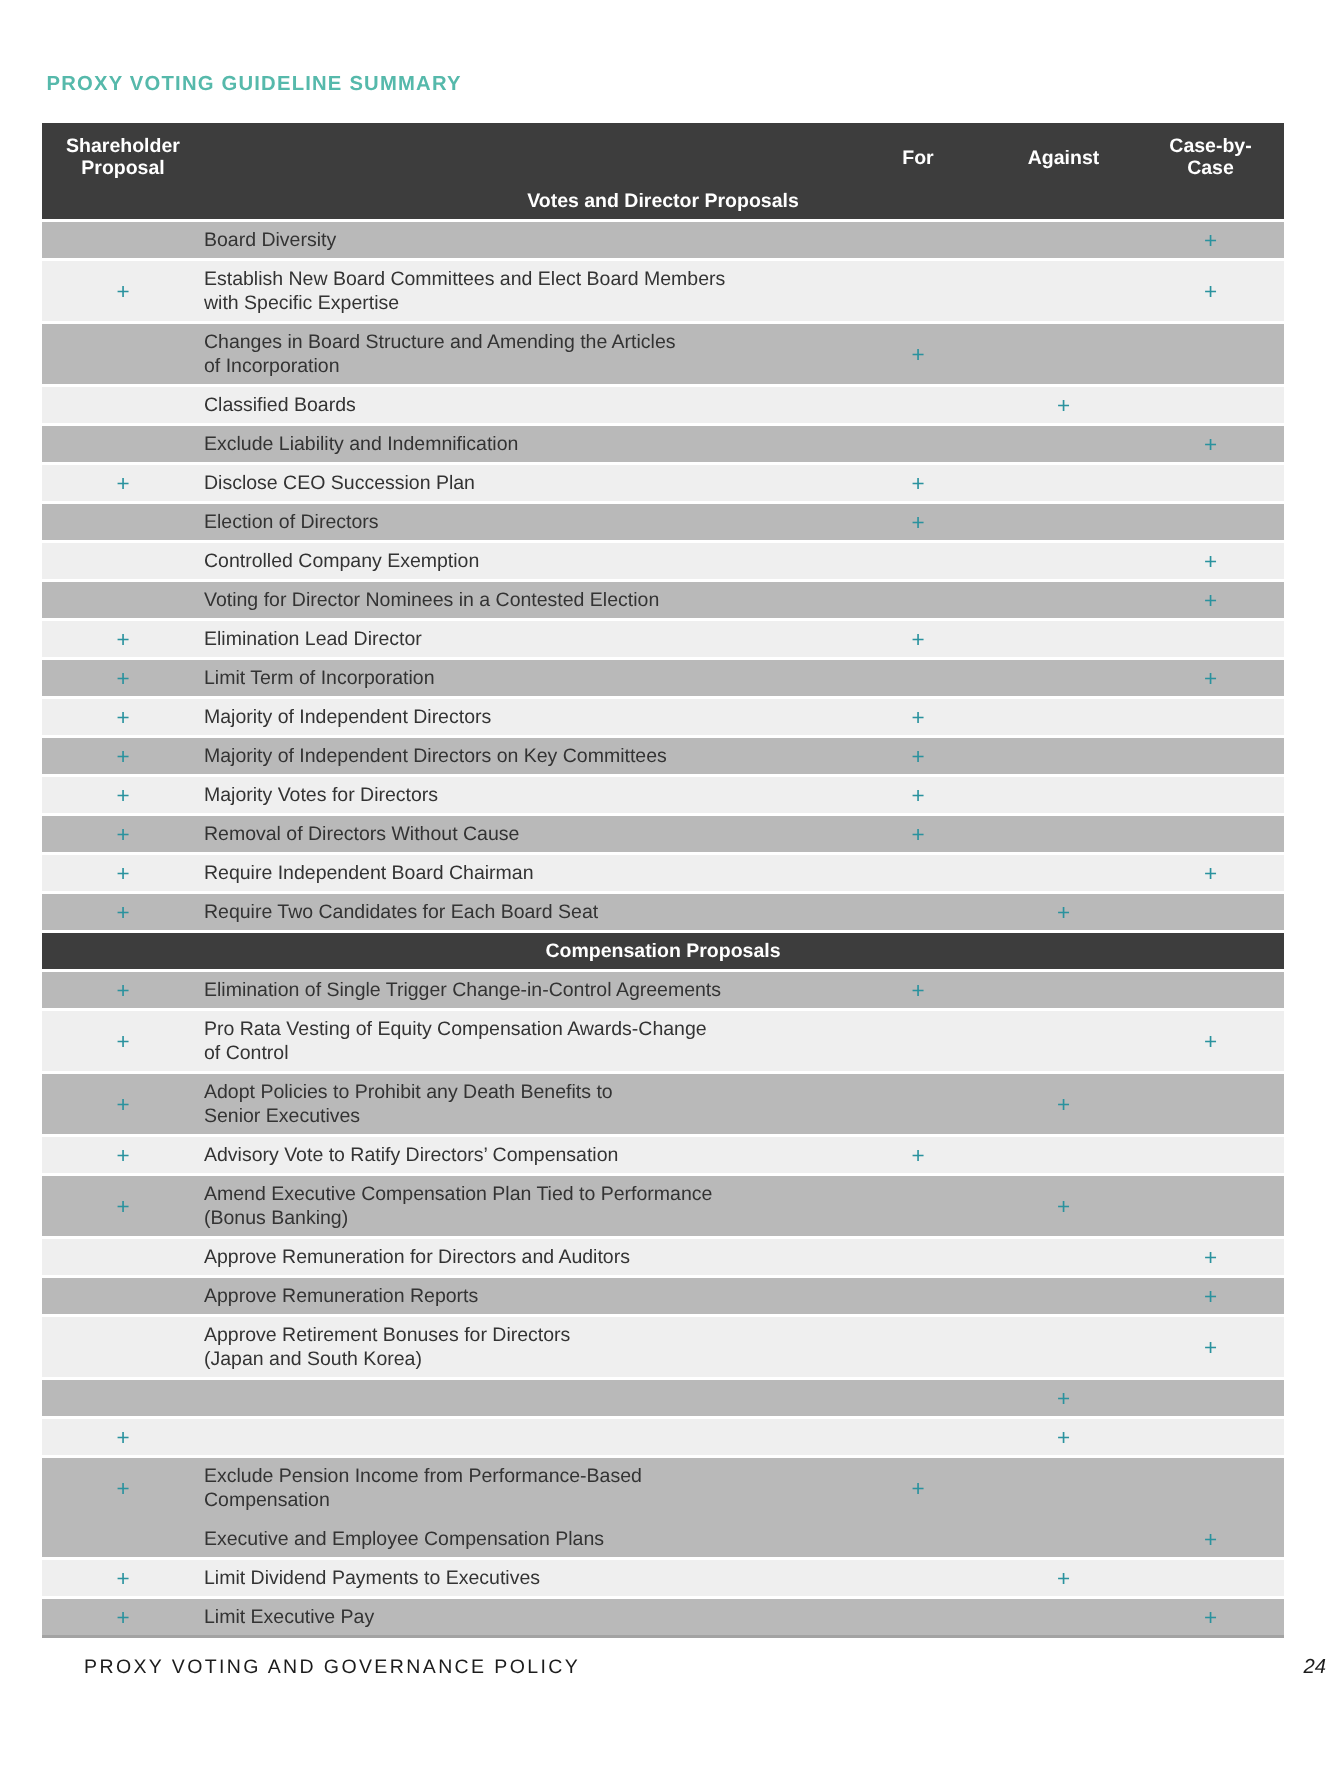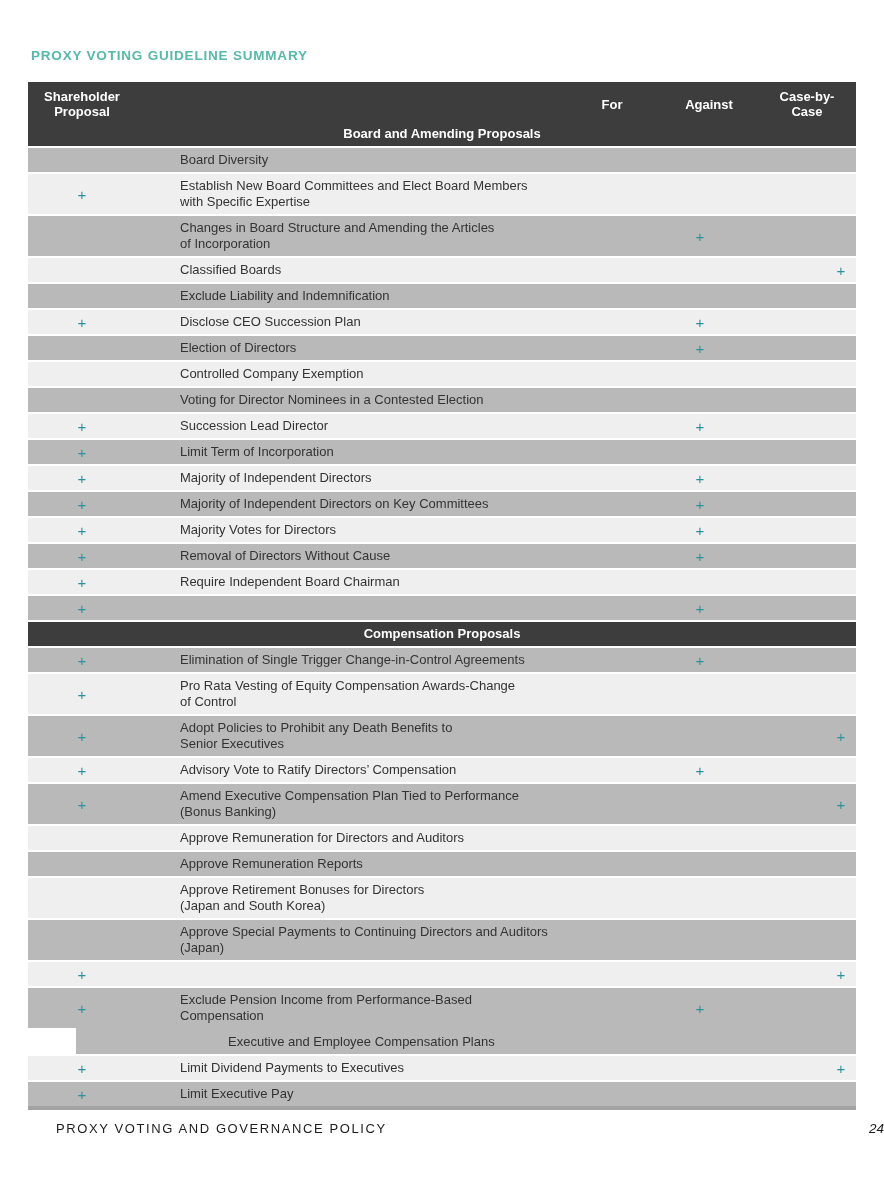--- a/index.html
+++ b/index.html
@@ -26,21 +26,21 @@
   }
   .doc-title {
     margin: 0 0 19px 3px;
     font-size: 13.5px;
     font-weight: bold;
     letter-spacing: 0.8px;
     color: var(--title-teal);
   }
   .pv-table {
     width: 828px;
-    border-bottom: 4px solid #a3a3a3;
+    border-bottom: 2px solid #a3a3a3;
   }
   .grid-cols {
     display: grid;
     grid-template-columns: 108px 428px 96px 98px 98px;
   }
   .table-head {
     background: var(--header-dark);
     color: #ffffff;
     padding: 7px 0 3px 0;
   }
@@ -59,23 +59,22 @@
     font-size: 13px;
     font-weight: bold;
     padding: 4px 0 5px 0;
     line-height: 15px;
   }
   .section + .section .section-band { margin-top: 2px; }
   .row {
     margin-top: 2px;
     min-height: 24px;
     align-items: center;
-    gap: 44px;
-  }
-  .row.merge-prev { margin-top: 0; padding-top: 2px; min-height: 26px; margin-left: 48px; }
+  }
+  .row.merge-prev { margin-top: 0; padding-top: 2px; min-height: 26px; }
   .row.gray  { background: var(--row-gray); }
   .row.light { background: var(--row-light); }
   .cell-plus {
     text-align: center;
     color: var(--plus-teal);
     font-size: 15px;
     line-height: 15px;
     align-self: center;
   }
   .cell-name {
@@ -117,21 +116,21 @@
       <div class="head-cell">Shareholder
 Proposal</div>
       <div class="head-cell"></div>
       <div class="head-cell">For</div>
       <div class="head-cell">Against</div>
       <div class="head-cell">Case-by-
 Case</div>
     </div>
     <div id="sections">
   <div class="section">
-    <div class="section-band">Board and Amending Proposals</div>
+    <div class="section-band">Votes and Director Proposals</div>
     <div class="section-rows">
   <div class="row grid-cols gray">
     <div class="cell-plus"></div>
     <div class="cell-name">Board Diversity</div>
     <div class="cell-plus"></div>
     <div class="cell-plus"></div>
     <div class="cell-plus">+</div>
   </div>
 
   <div class="row grid-cols light">
@@ -195,21 +194,21 @@
   <div class="row grid-cols gray">
     <div class="cell-plus"></div>
     <div class="cell-name">Voting for Director Nominees in a Contested Election</div>
     <div class="cell-plus"></div>
     <div class="cell-plus"></div>
     <div class="cell-plus">+</div>
   </div>
 
   <div class="row grid-cols light">
     <div class="cell-plus">+</div>
-    <div class="cell-name">Succession Lead Director</div>
+    <div class="cell-name">Elimination Lead Director</div>
     <div class="cell-plus">+</div>
     <div class="cell-plus"></div>
     <div class="cell-plus"></div>
   </div>
 
   <div class="row grid-cols gray">
     <div class="cell-plus">+</div>
     <div class="cell-name">Limit Term of Incorporation</div>
     <div class="cell-plus"></div>
     <div class="cell-plus"></div>
@@ -251,20 +250,21 @@
   <div class="row grid-cols light">
     <div class="cell-plus">+</div>
     <div class="cell-name">Require Independent Board Chairman</div>
     <div class="cell-plus"></div>
     <div class="cell-plus"></div>
     <div class="cell-plus">+</div>
   </div>
 
   <div class="row grid-cols gray">
     <div class="cell-plus">+</div>
+    <div class="cell-name">Require Two Candidates for Each Board Seat</div>
     <div class="cell-plus"></div>
     <div class="cell-plus">+</div>
     <div class="cell-plus"></div>
   </div>
 </div>
   </div>
 
   <div class="section">
     <div class="section-band">Compensation Proposals</div>
     <div class="section-rows">
@@ -331,22 +331,20 @@
     <div class="cell-plus"></div>
     <div class="cell-name">Approve Retirement Bonuses for Directors
 (Japan and South Korea)</div>
     <div class="cell-plus"></div>
     <div class="cell-plus"></div>
     <div class="cell-plus">+</div>
   </div>
 
   <div class="row grid-cols gray">
     <div class="cell-plus"></div>
-    <div class="cell-name">Approve Special Payments to Continuing Directors and Auditors
-(Japan)</div>
     <div class="cell-plus"></div>
     <div class="cell-plus"></div>
     <div class="cell-plus">+</div>
   </div>
 
   <div class="row grid-cols light">
     <div class="cell-plus">+</div>
     <div class="cell-plus"></div>
     <div class="cell-plus"></div>
     <div class="cell-plus">+</div>

